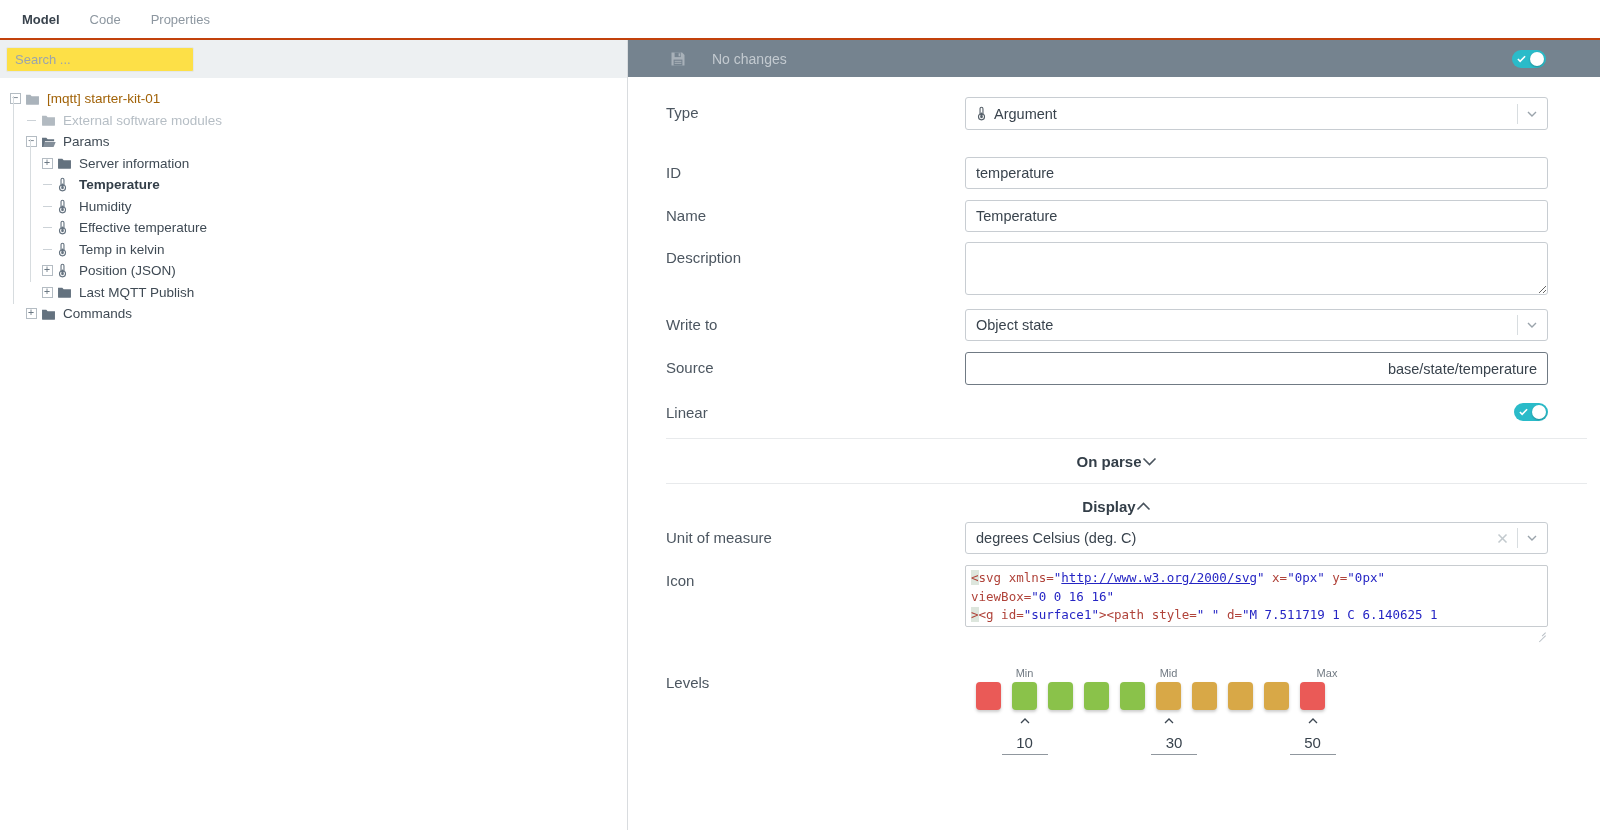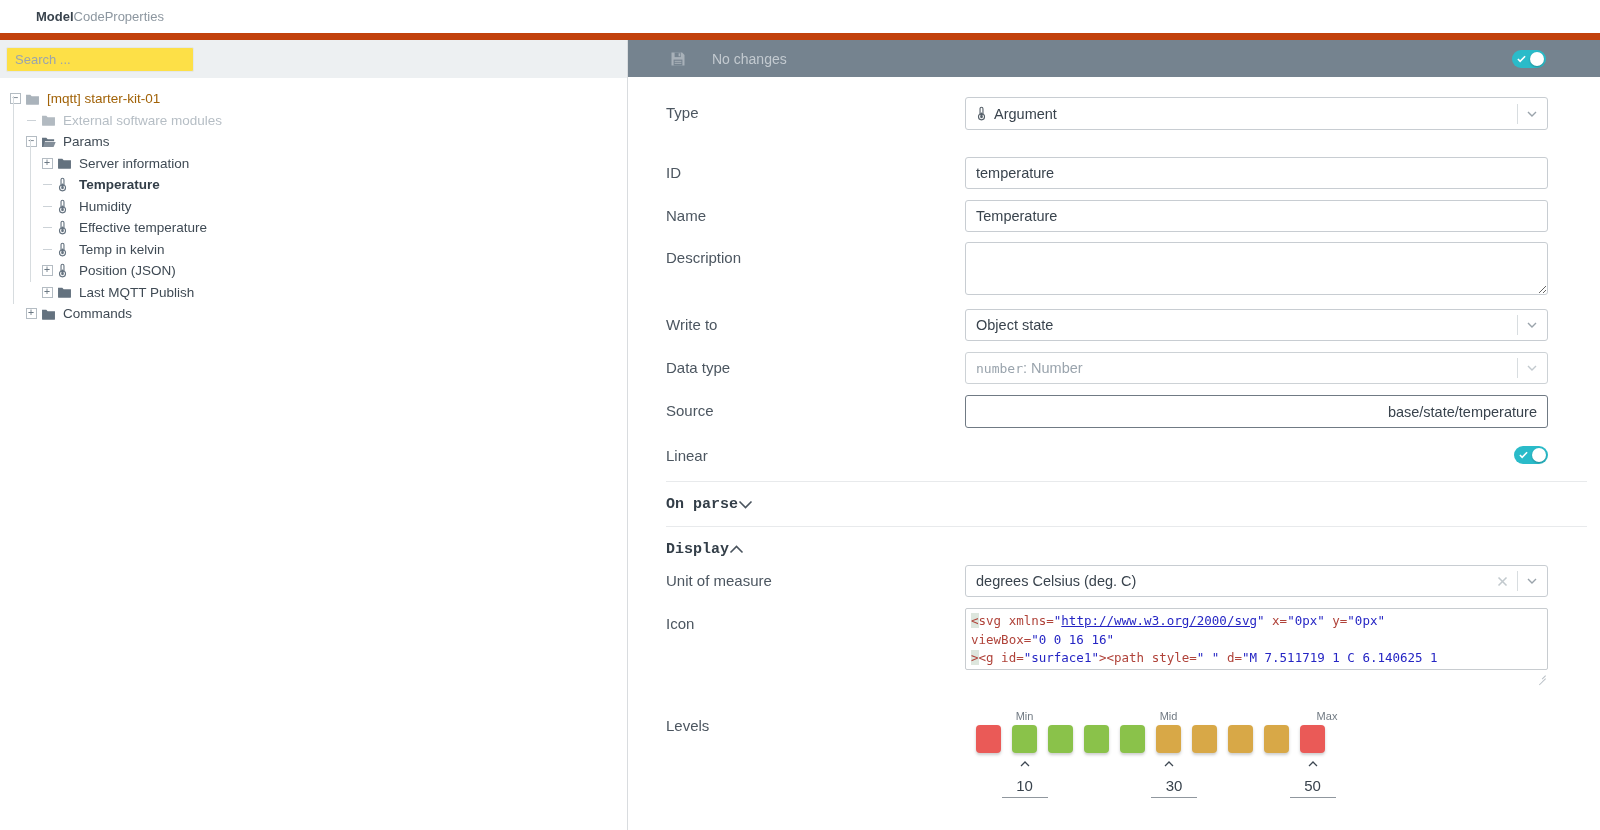--- a/index.html
+++ b/index.html
@@ -1,21 +1,21 @@
 <!DOCTYPE html>
 <html style="--c-accent: #2abbc9; --c-toolbar-bg: #75838f; --c-level-red: #ea5a57; --c-level-green: #8ac24a; --c-level-amber: #d8a847; --c-code-tag: #b0433a; --c-code-value: #2525c4;"><head>
 <meta charset="utf-8">
 <style>
   * { margin:0; padding:0; box-sizing:border-box; }
   html,body { width:1600px; height:830px; background:#fff; font-family:"Liberation Sans",sans-serif; overflow:hidden; }
   body { position:relative; color:#39434d; }
 
   
   .tabbar { position:absolute; top:0; left:0; width:1600px; height:40px; background:#fff;
-            border-bottom:7px solid #c2410c; display:flex; align-items:center; padding-left:36px; z-index:5;}
+            border-bottom:2px solid #c2410c; display:flex; align-items:center; padding-left:22px; gap:30px; z-index:5;}
   .tab { font-size:13px; color:#8d97a0; cursor:pointer; }
   .tab.active { color:#39434d; font-weight:bold; }
 
   
   .left-panel { position:absolute; top:40px; left:0; width:628px; bottom:0; background:#fff;
                 border-right:1px solid #d9dcdf; }
   .search-strip { height:38px; background:#edf0f2; padding:7px 0 0 6px; }
   .search-strip input { width:188px; height:25px; background:#fde047; border:1px solid #e4e7e9; border-radius:2px;
                         padding:0 8px; font-size:13px; color:#5a646d; font-family:"Liberation Sans",sans-serif; outline:none;}
   .search-strip input::placeholder { color:#9aa4ad; }
@@ -61,22 +61,22 @@
   .dd .adorn { position:absolute; right:0; top:0; height:100%; display:flex; align-items:center; }
   .dd .sep { width:1px; height:20px; background:#d8dde0; margin:0 9px; }
   .dd .chev { margin-right:10px; display:flex; }
   .dd .clear-x { display:flex; margin-left:4px; }
 
   .mono { font-family:"DejaVu Sans Mono",monospace; font-size:13px; }
   .disabled-val { color:#9aa4ad; }
   .src { border-color:#707a84; }
 
   .divider { width:921px; height:1px; background:#e8eaec; margin-top:12px; }
-  .sec-row { display:flex; width:921px; align-items:center; justify-content:flex-start;
-             padding:14px 0 13px 0; cursor:pointer;font-family:Liberation Mono, monospace; }
+  .sec-row { display:flex; width:921px; align-items:center; justify-content:center;
+             padding:14px 0 13px 0; cursor:pointer; }
   .sec-title { font-size:15px; font-weight:bold; color:#333e48; }
   .sec-row .chev-big { margin-right:20px; display:flex; }
 
   
   .code-editor { width:583px; height:62px; border:1px solid #c8ccd0; border-radius:2px; background:#fff;
                  overflow:hidden; padding:3px 6px 0 5px; font-family:"DejaVu Sans Mono",monospace;
                  font-size:12.5px; line-height:18.5px; cursor:text; }
   .cl { white-space:pre; }
   .tk-tag { color:var(--c-code-tag,#b0433a); }
   .tk-hl  { color:var(--c-code-tag,#b0433a); background:#dde6dd; }
@@ -341,37 +341,20 @@
             <span class="chev">
               <svg width="10" height="6" viewBox="0 0 10 6">
                   <polyline points="1,1 5,5 9,1" fill="none" stroke="#9aa3ab" stroke-width="1.4"></polyline>
                 </svg>
             </span>
             </span>
         </div>
       </div>
     </div>
 
-    <div class="frow" style="margin-bottom:11px;">
-      <div class="flabel">Data type</div>
-      <div class="fctrl">
-        <div class="tbox dd" style="border-color:#cdd2d6;">
-          <span class="mono disabled-val">number</span>
-          <span class="disabled-val"> : Number</span>
-          <span class="adorn">
-              <span class="sep"></span>
-            <span class="chev">
-              <svg width="10" height="6" viewBox="0 0 10 6">
-                  <polyline points="1,1 5,5 9,1" fill="none" stroke="#c2c9ce" stroke-width="1.4"></polyline>
-                </svg>
-            </span>
-            </span>
-        </div>
-      </div>
-    </div>
 
     <div class="frow" style="margin-bottom:13px;">
       <div class="flabel">Source</div>
       <div class="fctrl">
         <input class="tbox h33 src" value="base/state/temperature" style="">
       </div>
     </div>
 
     <div class="frow" style="margin-bottom:0; height:28px; align-items:center;">
       <div class="flabel" style="padding-top:0;">Linear</div>

